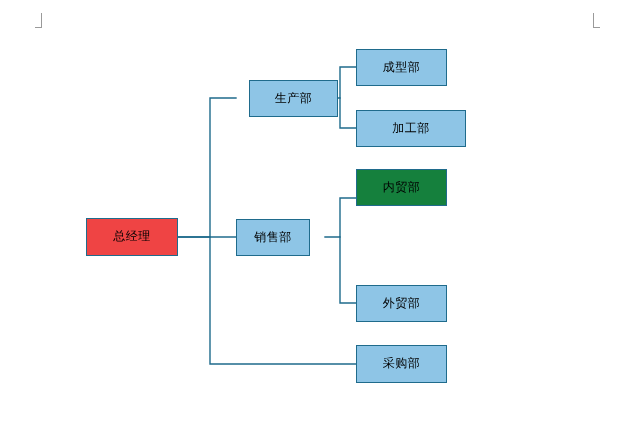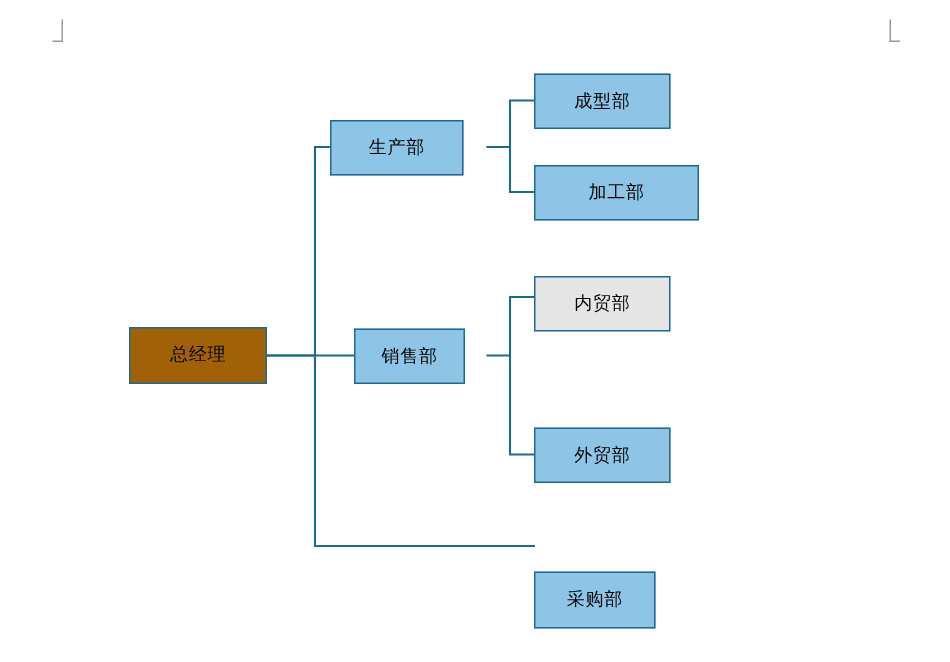--- a/index.html
+++ b/index.html
@@ -91,39 +91,39 @@
     <svg id="connectors" viewBox="0 0 633 441" width="633" height="441" xmlns="http://www.w3.org/2000/svg">
         <path d="M 178 237 L 210 237 L 210 98 L 236 98" fill="none" stroke="#1f6b8c" stroke-width="1.4" stroke-linecap="square"></path>
         <path d="M 178 237 L 236 237" fill="none" stroke="#1f6b8c" stroke-width="1.4" stroke-linecap="square"></path>
         <path d="M 210 237 L 210 364 L 356 364" fill="none" stroke="#1f6b8c" stroke-width="1.4" stroke-linecap="square"></path>
         <path d="M 325 98 L 340 98 L 340 67 L 356 67" fill="none" stroke="#1f6b8c" stroke-width="1.4" stroke-linecap="square"></path>
         <path d="M 340 98 L 340 128 L 356 128" fill="none" stroke="#1f6b8c" stroke-width="1.4" stroke-linecap="square"></path>
         <path d="M 325 237 L 340 237 L 340 198 L 356 198" fill="none" stroke="#1f6b8c" stroke-width="1.4" stroke-linecap="square"></path>
         <path d="M 340 237 L 340 303 L 356 303" fill="none" stroke="#1f6b8c" stroke-width="1.4" stroke-linecap="square"></path>
       </svg>
     <div id="nodes">
-        <div class="node" style="left: 86px; top: 218px; width: 92px; height: 38px; background: #a16207; border-color: rgb(31, 107, 140);">
+        <div class="node" style="left: 86px; top: 218px; width: 92px; height: 38px; background: #ef4444; border-color: rgb(31, 107, 140);">
           <span class="node-label">总经理</span>
         </div>
-        <div class="node" style="left: 220px; top: 80px; width: 89px; height: 37px; background: rgb(142, 197, 230); border-color: rgb(31, 107, 140);">
+        <div class="node" style="left: 249px; top: 80px; width: 89px; height: 37px; background: rgb(142, 197, 230); border-color: rgb(31, 107, 140);">
           <span class="node-label">生产部</span>
         </div>
         <div class="node" style="left: 236px; top: 219px; width: 74px; height: 37px; background: rgb(142, 197, 230); border-color: rgb(31, 107, 140);">
           <span class="node-label">销售部</span>
         </div>
-        <div class="node" style="left: 356px; top: 345px; width: 81px; height: 38px; background: rgb(142, 197, 230); border-color: rgb(31, 107, 140); margin-top: 36px;">
+        <div class="node" style="left: 356px; top: 345px; width: 91px; height: 38px; background: rgb(142, 197, 230); border-color: rgb(31, 107, 140);">
           <span class="node-label">采购部</span>
         </div>
         <div class="node" style="left: 356px; top: 49px; width: 91px; height: 37px; background: rgb(142, 197, 230); border-color: rgb(31, 107, 140);">
           <span class="node-label">成型部</span>
         </div>
         <div class="node" style="left: 356px; top: 110px; width: 110px; height: 37px; background: rgb(142, 197, 230); border-color: rgb(31, 107, 140);">
           <span class="node-label">加工部</span>
         </div>
-        <div class="node" style="left: 356px; top: 184px; width: 91px; height: 37px; background: #e5e5e5; border-color: rgb(31, 107, 140);">
+        <div class="node" style="left: 356px; top: 169px; width: 91px; height: 37px; background: #15803d; border-color: rgb(31, 107, 140);">
           <span class="node-label">内贸部</span>
         </div>
         <div class="node" style="left: 356px; top: 285px; width: 91px; height: 37px; background: rgb(142, 197, 230); border-color: rgb(31, 107, 140);">
           <span class="node-label">外贸部</span>
         </div>
       </div>
   </div>
 
 </div>
 

